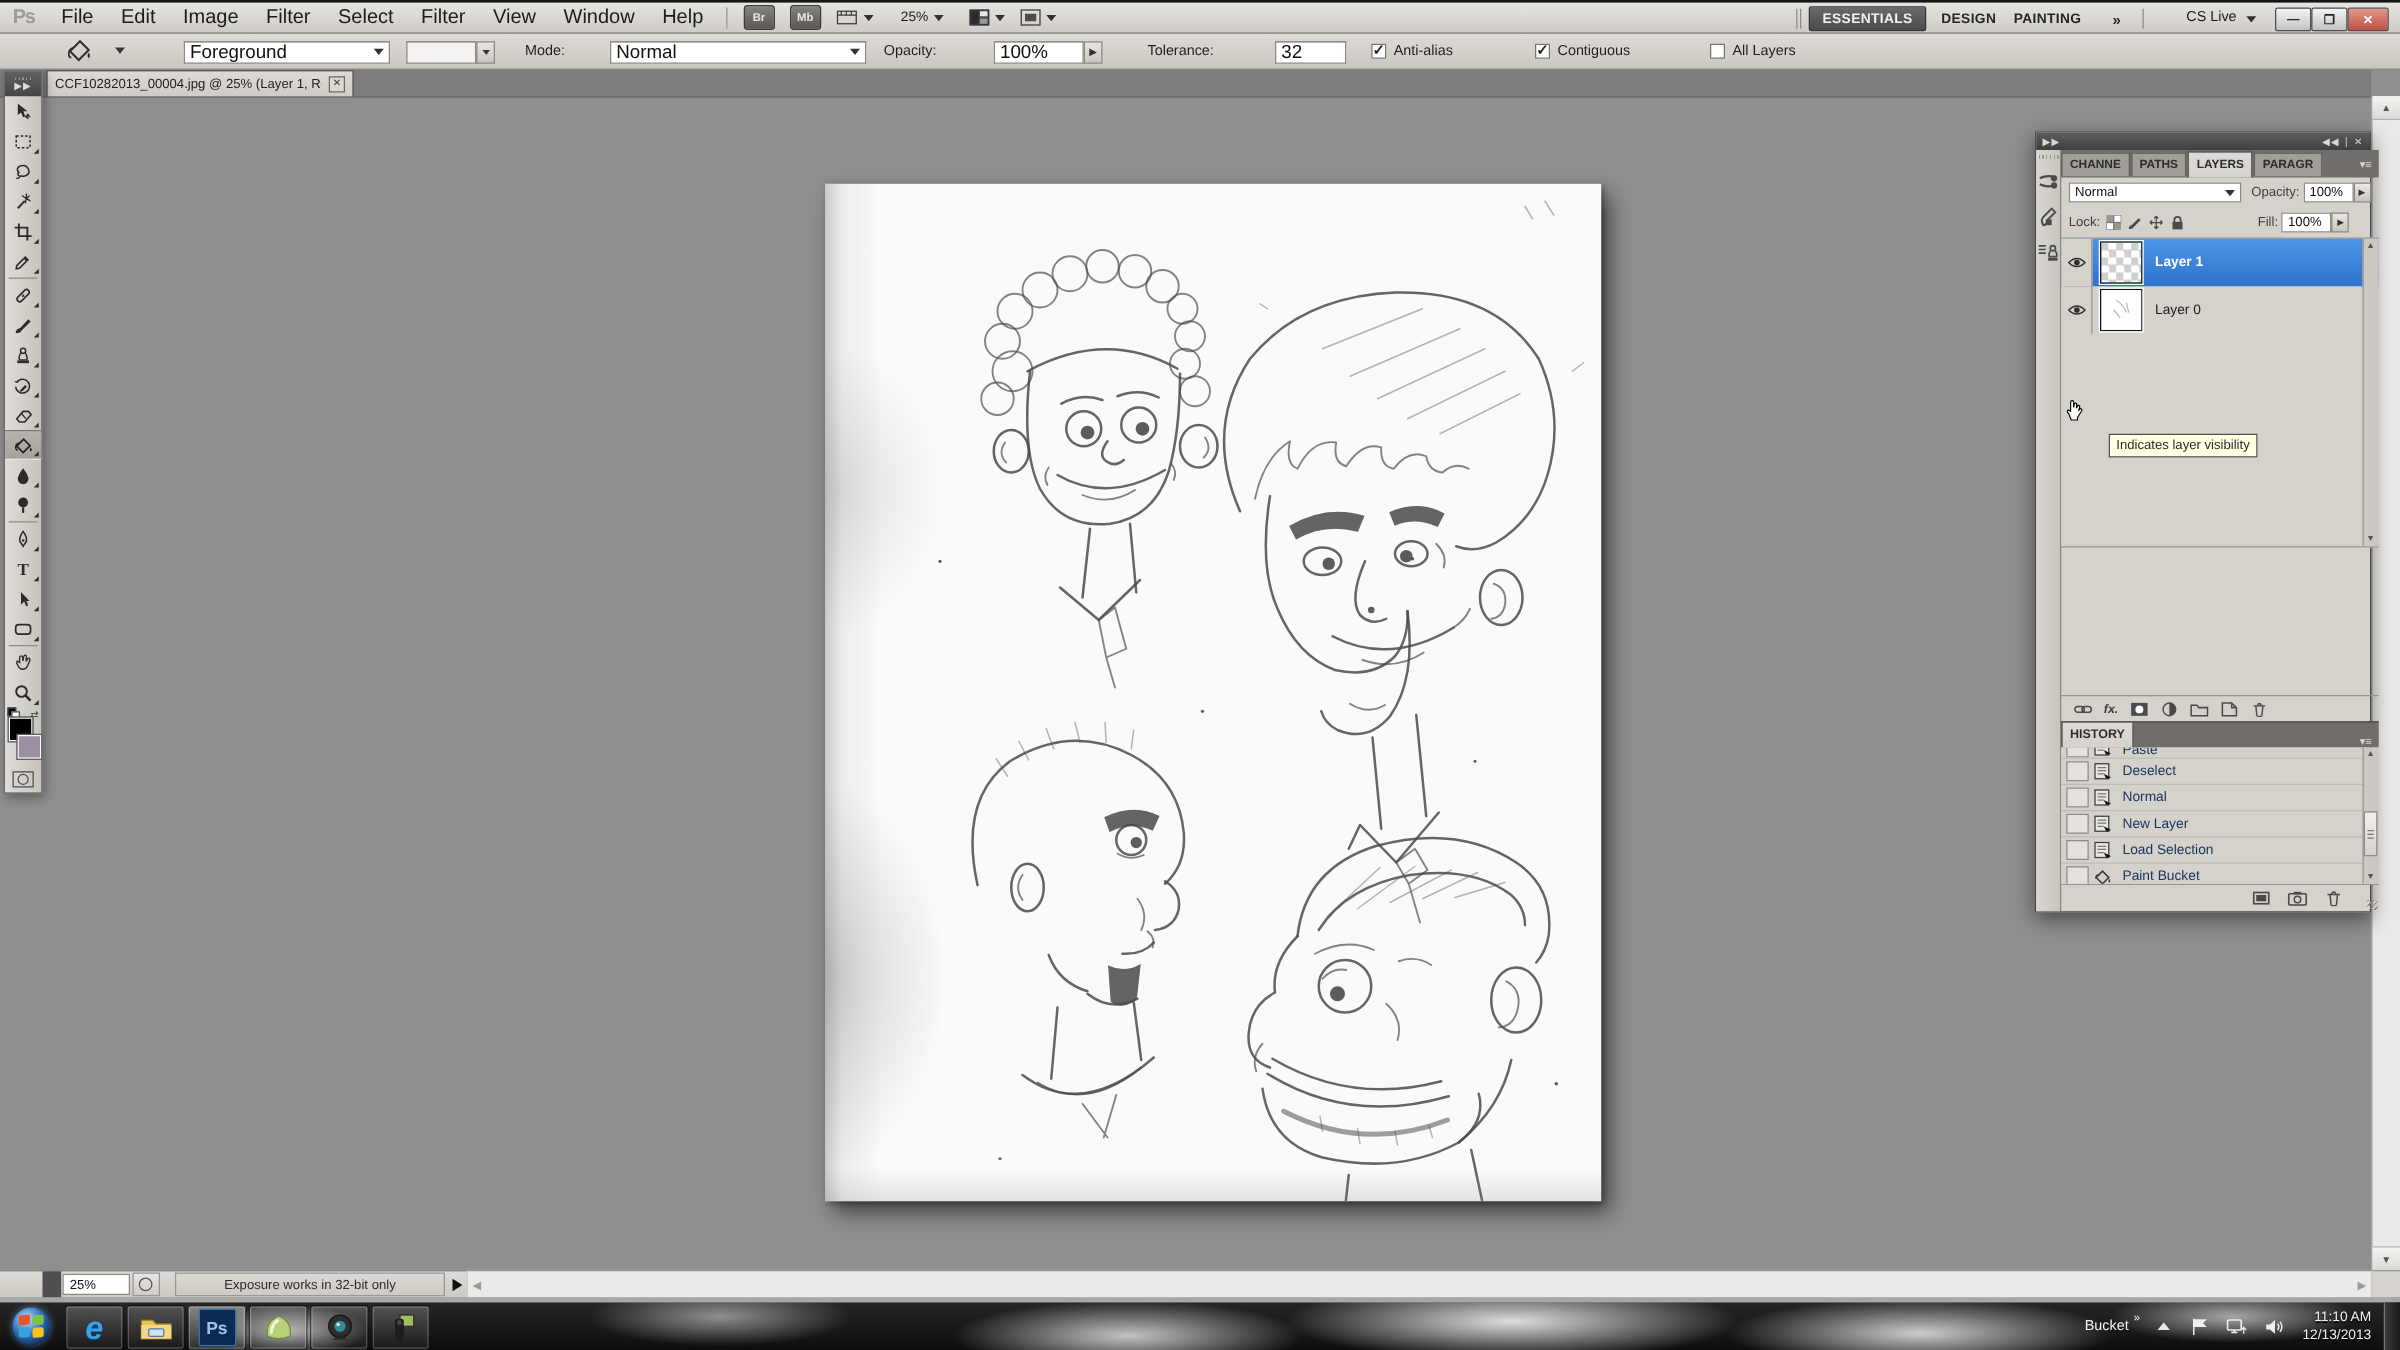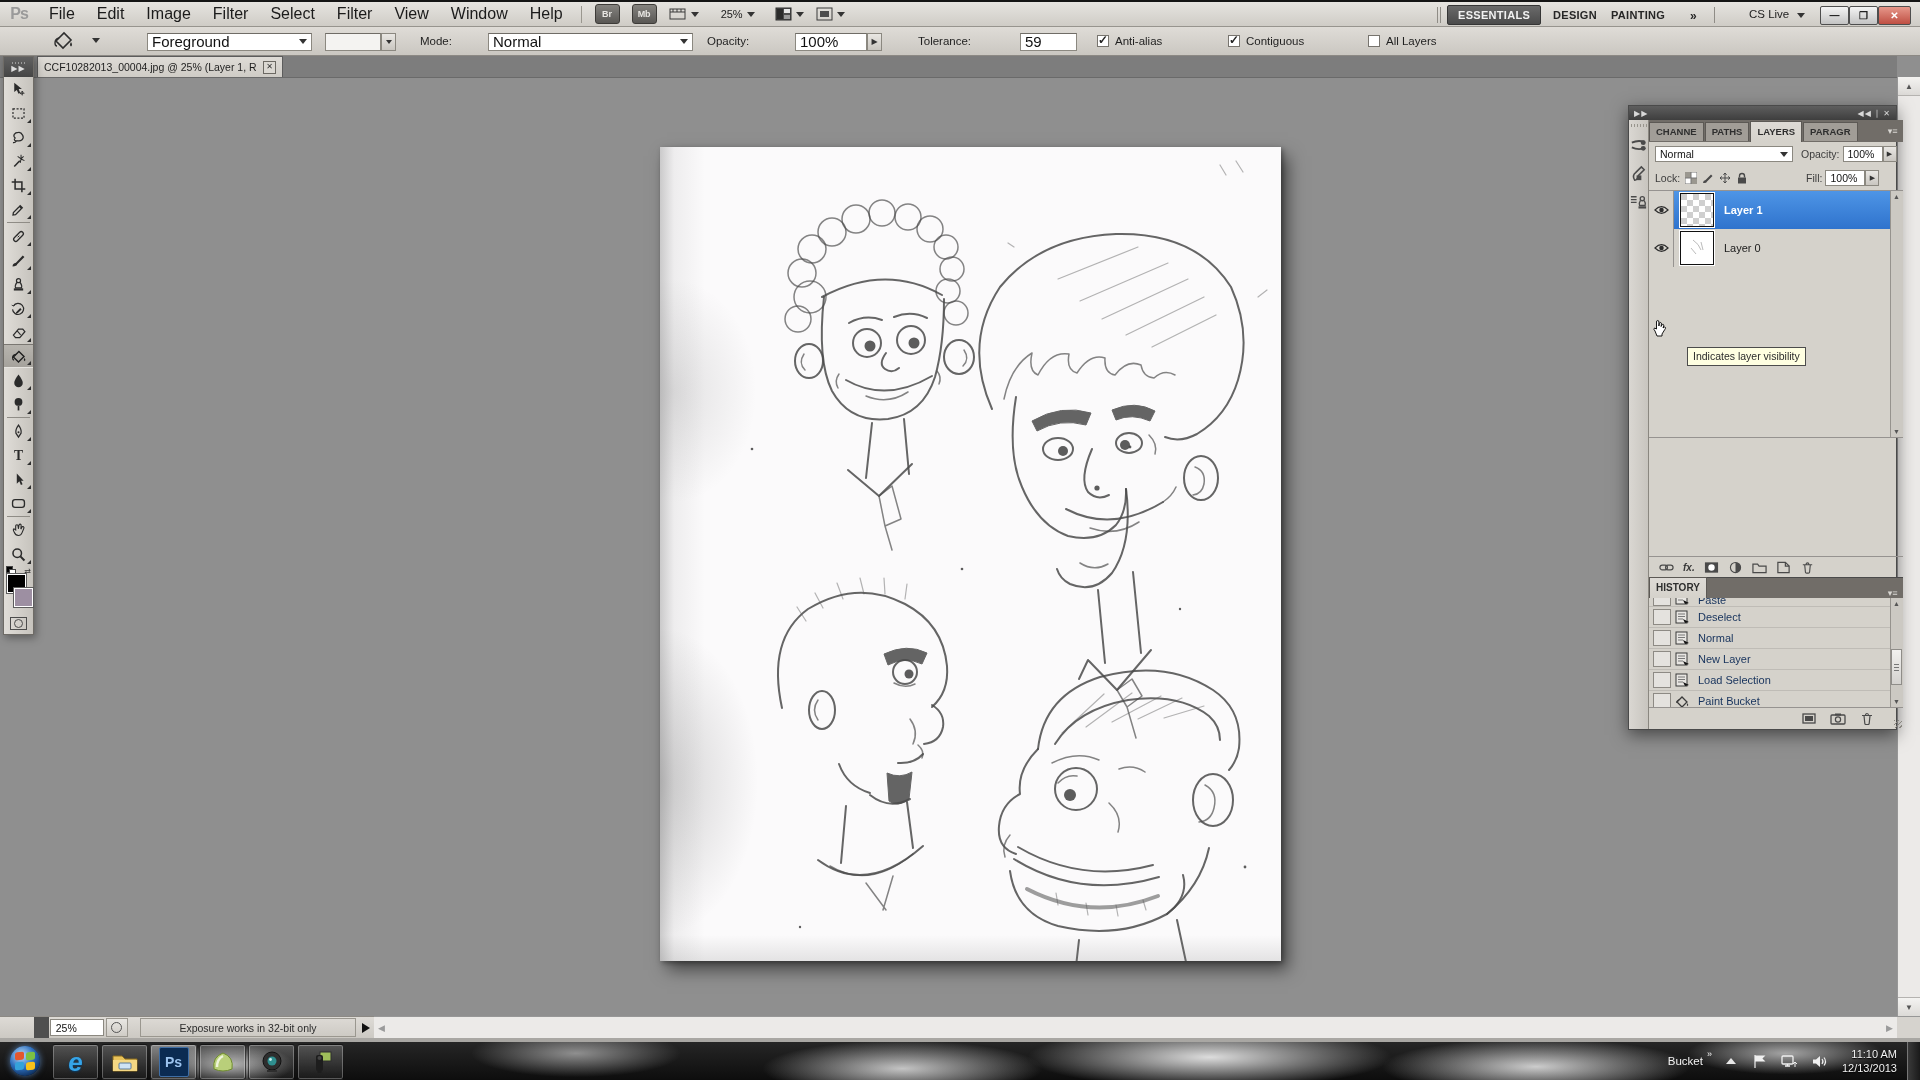--- a/index.html
+++ b/index.html
@@ -277,21 +277,21 @@
   </div>
 <span class="abs opt-lbl" style="left:420px;top:27px;z-index:41">Mode:</span>
 <div class="abs field" style="left:488px;width:205px;z-index:41;justify-content:space-between">
   <span>Normal</span>
   <span class="dd-arrow"></span>
 </div>
 <span class="abs opt-lbl" style="left:707px;top:27px;z-index:41">Opacity:</span>
 <div class="abs field" style="left:795px;width:72px;z-index:41">100%</div>
 <div class="abs spin" style="left:867px;z-index:41">▶</div>
 <span class="abs opt-lbl" style="left:918px;top:27px;z-index:41">Tolerance:</span>
-<div class="abs field" style="left:1020px;width:57px;z-index:41">59</div>
+<div class="abs field" style="left:1020px;width:57px;z-index:41">32</div>
 <div class="abs cb checked" style="left:1097px;z-index:41"></div>
 <span class="abs opt-lbl" style="left:1115px;top:27px;z-index:41">Anti-alias</span>
 <div class="abs cb checked" style="left:1228px;z-index:41"></div>
 <span class="abs opt-lbl" style="left:1246px;top:27px;z-index:41">Contiguous</span>
 <div class="abs cb" style="left:1368px;z-index:41"></div>
 <span class="abs opt-lbl" style="left:1386px;top:27px;z-index:41">All Layers</span>
 
 <div class="abs tabstrip"></div>
 <div class="abs doctab">
   <span class="doctab-title">CCF10282013_00004.jpg @ 25% (Layer 1, RGB/8#) *</span>

